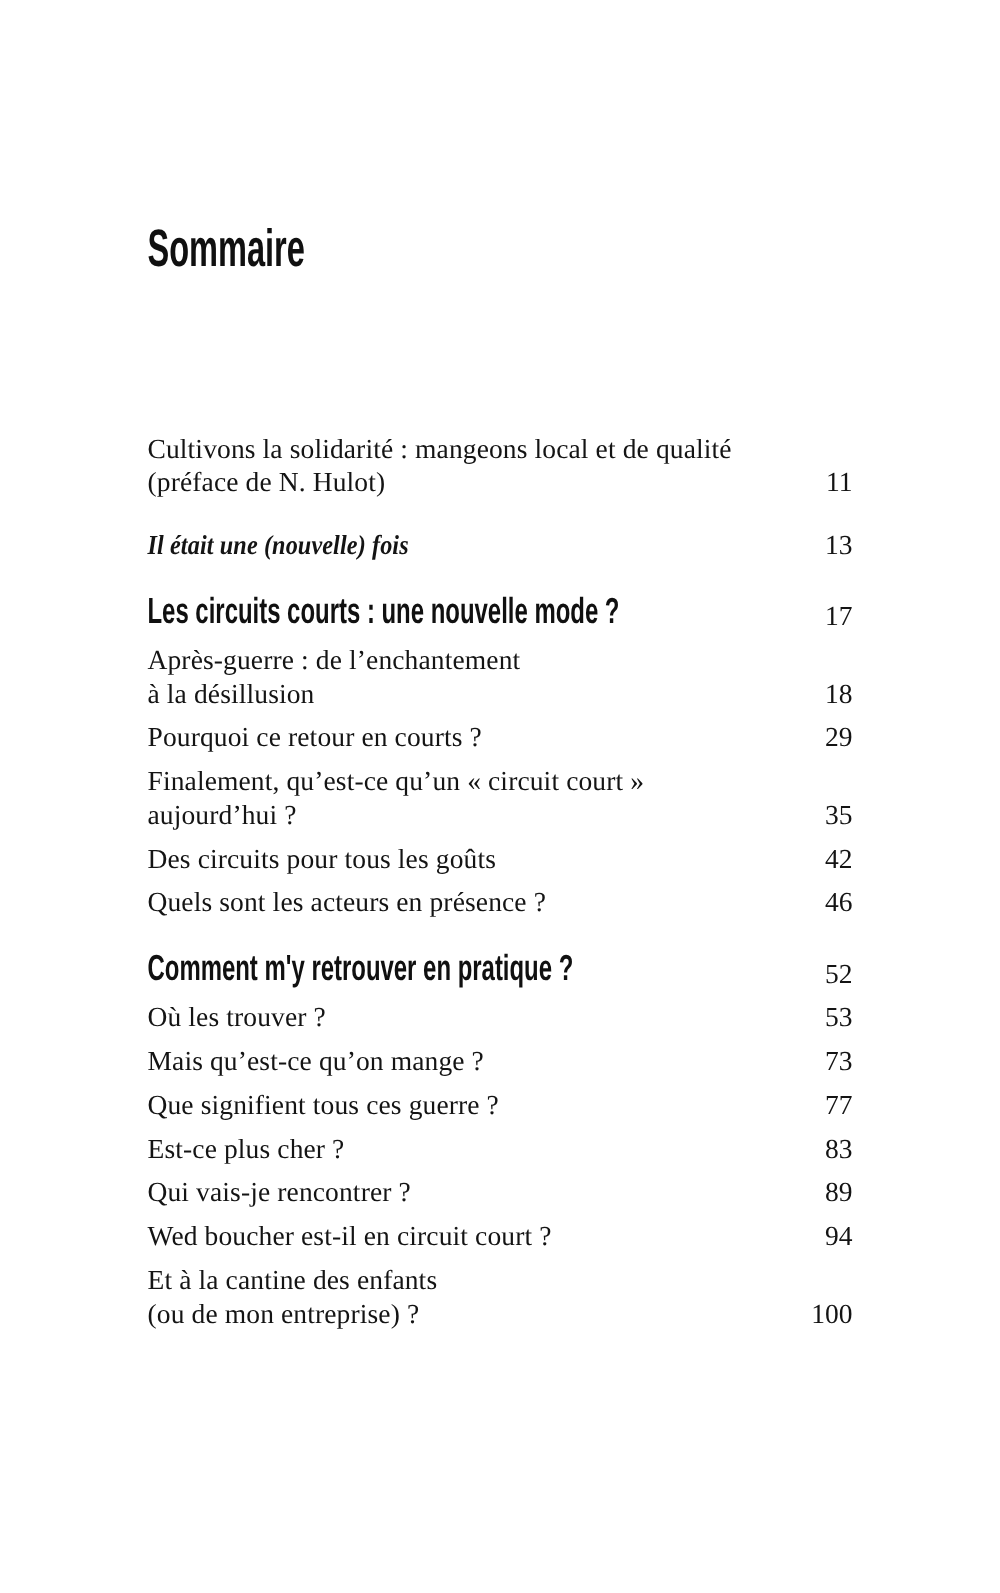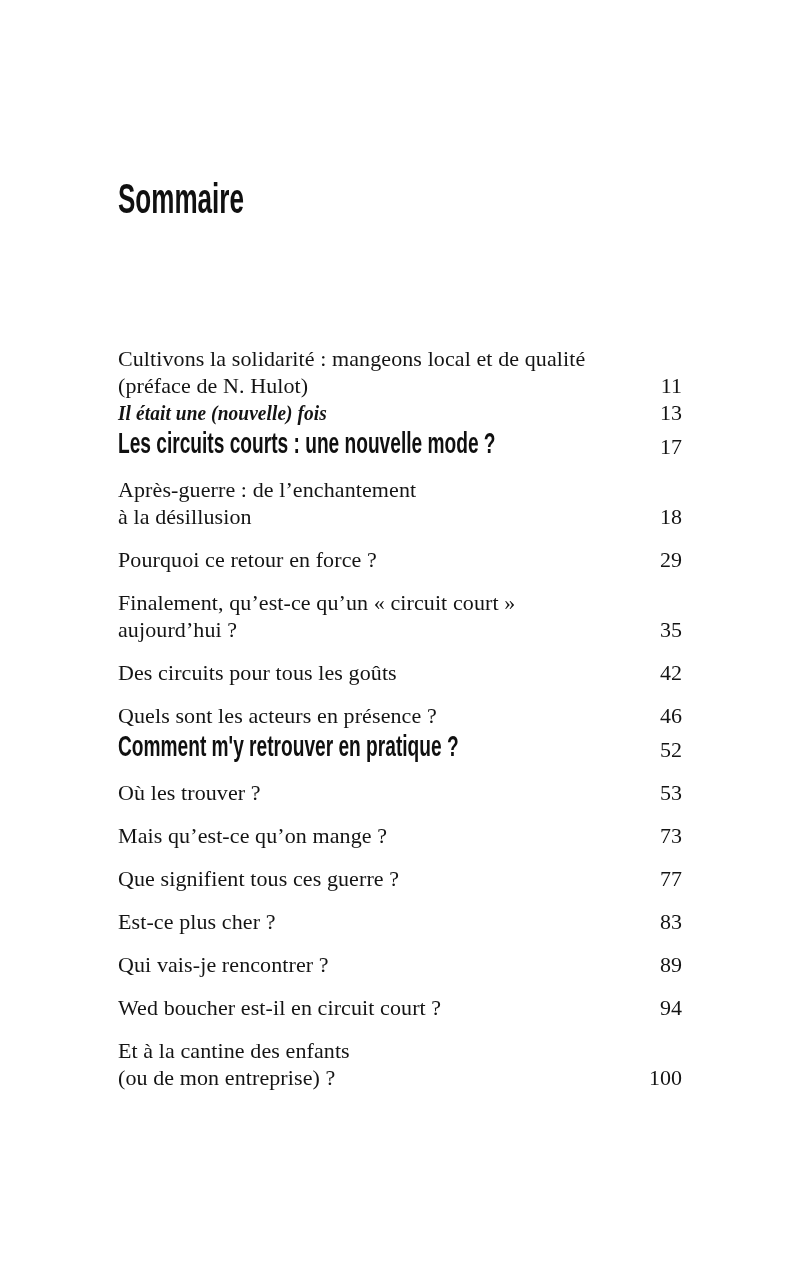--- a/index.html
+++ b/index.html
@@ -57,23 +57,23 @@
     font-family: "Liberation Sans", sans-serif;
     font-weight: 700;
     font-size: 29px;
     line-height: 34px;
     white-space: nowrap;
     letter-spacing: 0;
     transform: scaleX(0.66);
     transform-origin: left bottom;
     color: #101010;
   }
-  .gap-normal  { margin-top: 16px; }
+  .gap-normal  { margin-top: 8px; }
   .gap-tight   { margin-top: 8px; }
-  .gap-heading { }
+  .gap-heading { margin-top: 23px; }
 </style>
 </head>
 <body>
 
 <div class="content">
 
   <h1 class="doc-title">Sommaire</h1>
 
   <div class="toc">
 
@@ -94,21 +94,21 @@
       <div class="entry-page">17</div>
     </div>
 
     <div class="entry gap-normal">
       <div class="entry-text">Après-guerre : de l’enchantement
 à la désillusion</div>
       <div class="entry-page">18</div>
     </div>
 
     <div class="entry gap-normal">
-      <div class="entry-text">Pourquoi ce retour en force ?</div>
+      <div class="entry-text">Pourquoi ce retour en courts ?</div>
       <div class="entry-page">29</div>
     </div>
 
     <div class="entry gap-normal">
       <div class="entry-text">Finalement, qu’est-ce qu’un « circuit court »
 aujourd’hui ?</div>
       <div class="entry-page">35</div>
     </div>
 
     <div class="entry gap-normal">

